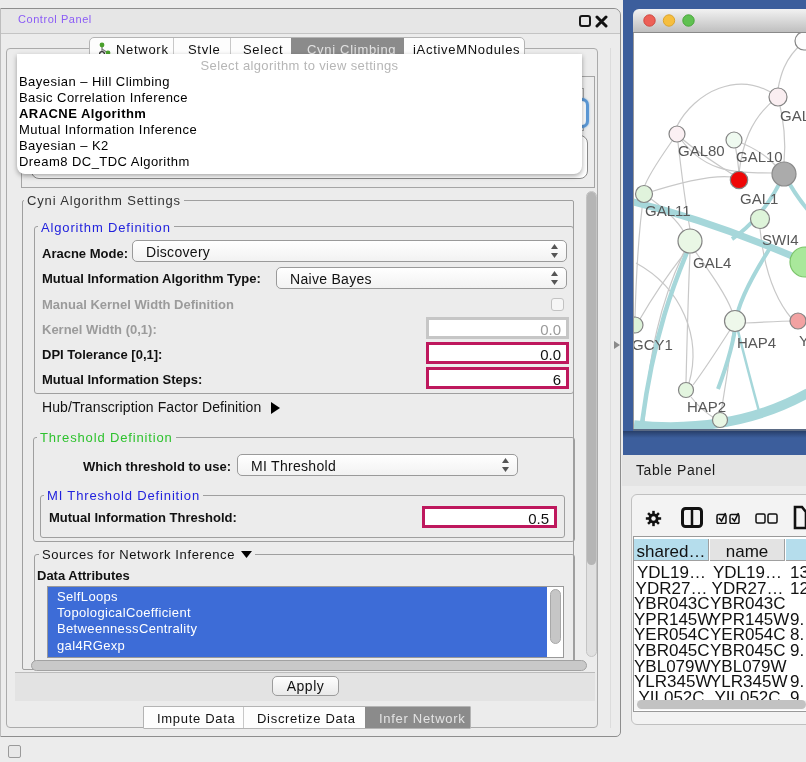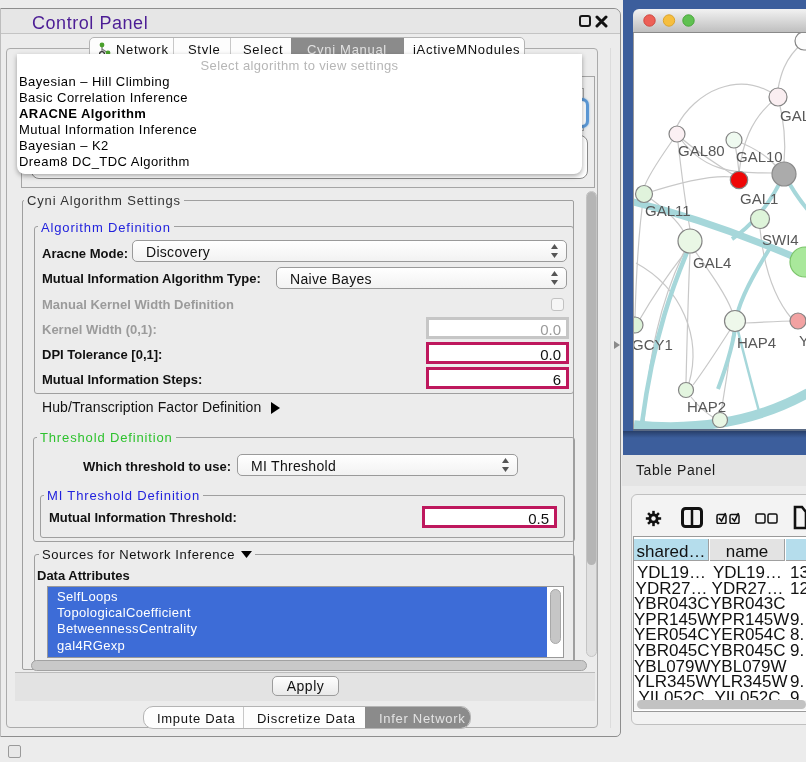--- a/index.html
+++ b/index.html
@@ -20,21 +20,21 @@
 </style>
 </head>
 <body>
 <div id="root">
 
   <div class="abs" id="leftwin" style="left:-8px; top:8px; width:629px; height:729px;
        background:#ececec; border:1px solid #8e8e8e; border-radius:7px 7px 5px 5px;">
 
     <div class="abs" style="left:0; top:0; width:100%; height:25px; background:#e6e6e6;
          border-bottom:1px solid #c4c4c4; border-radius:7px 7px 0 0;"></div>
-    <div class="abs" style="left:39px; top:4px; font-size:18px; letter-spacing:0.55px; color:#4c1d95;">Control Panel</div>
+    <div class="abs" style="left:25px; top:4px; font-size:11px; letter-spacing:0.55px; color:#8b5cf6;">Control Panel</div>
     <div class="abs" style="left:586px; top:6px; width:12px; height:12px; border:2px solid #161616; border-radius:3px;"></div>
     <svg class="abs" style="left:602px; top:6px;" width="13" height="13" viewBox="0 0 13 13">
       <path d="M2 2 L11 11 M11 2 L2 11" stroke="#111" stroke-width="3" stroke-linecap="round"></path>
     </svg>
 
     <div class="abs" style="left:13px; top:39px; width:592px; height:680px; border:1px solid #ababab; border-radius:4px;"></div>
     <div class="abs" style="left:617px; top:39px; width:1px; height:680px; background:#dcdcdc;"></div>
 
     <div class="abs" style="left:96px; top:28px; width:436px; height:23px; background:#fdfdfd;
          border:1px solid #b4b4b4; border-radius:5px; overflow:hidden; font-size:13px; letter-spacing:0.7px; color:#111;">
@@ -48,21 +48,21 @@
         </svg>
         <span class="abs" style="left:26px; top:4px;">Network</span>
       </div>
       <div class="abs" style="left:84px; top:0; width:57px; height:23px; border-right:1px solid #c8c8c8;">
         <span class="abs" style="left:14px; top:4px;">Style</span>
       </div>
       <div class="abs" style="left:141px; top:0; width:60px; height:23px;">
         <span class="abs" style="left:12px; top:4px;">Select</span>
       </div>
       <div class="abs" style="left:201px; top:0; width:113px; height:23px; background:#8b8b8b; color:#e3e3e3;">
-        <span class="abs" style="left:16px; top:4px;">Cyni Manual</span>
+        <span class="abs" style="left:16px; top:4px;">Cyni Climbing</span>
       </div>
       <div class="abs" style="left:314px; top:0; width:122px; height:23px;">
         <span class="abs" style="left:9px; top:4px;">jActiveMNodules</span>
       </div>
     </div>
 
     <div class="abs" style="left:28px; top:67px; width:574px; height:112px; border:1px solid #a5a5a5;"></div>
     <div class="abs" style="left:40px; top:79px; width:551px; height:43px; border:1px solid #a5a5a5;"></div>
     <div class="abs" style="left:208px; top:89px; width:388px; height:30px; background:#fff; border:3px solid #5b97d4; border-radius:7px; box-shadow:0 0 2px #7fb2df, inset 0 0 1px #7fb2df;"></div>
     <div class="abs" style="left:38px; top:126px; width:557px; height:44px; background:#fff; border:1px solid #8a8a8a; border-radius:8px;"></div>
@@ -164,21 +164,21 @@
     </div>
 
     <div class="abs" style="left:38px; top:651px; width:556px; height:11px; background:#c9c9c9; border:1px solid #a2a2a2; border-radius:6px;"></div>
 
     <div class="abs" style="left:22px; top:663px; width:580px; height:29px; background:#e3e3e3; border-top:1px solid #bcbcbc;"></div>
     <div class="abs" style="left:279px; top:667px; width:67px; height:20px; background:linear-gradient(#fefefe,#e9e9e9);
          border:1px solid #9c9c9c; border-radius:5px; text-align:center; font-size:14px; letter-spacing:0.5px; color:#111;">
       <span style="position:relative; top:1px;">Apply</span></div>
 
     <div class="abs" style="left:150px; top:697px; width:328px; height:23px; background:#fdfdfd;
-         border:1px solid #b4b4b4; border-radius:10px; overflow:hidden; font-size:13px; letter-spacing:0.7px; color:#111;">
+         border:1px solid #b4b4b4; border-radius:1px; overflow:hidden; font-size:13px; letter-spacing:0.7px; color:#111;">
       <div class="abs" style="left:0; top:0; width:100px; height:23px; border-right:1px solid #c8c8c8;">
           <span class="abs" style="left:13px; top:4px;">Impute Data</span>
         </div>
       <div class="abs" style="left:221px; top:0; width:107px; height:23px; background:#8b8b8b; color:#e3e3e3;">
           <span class="abs" style="left:14px; top:4px;">Infer Network</span>
         </div>
       <div class="abs" style="left:100px; top:0; width:121px; height:23px;">
           <span class="abs" style="left:13px; top:4px;">Discretize Data</span>
         </div>
     </div>

